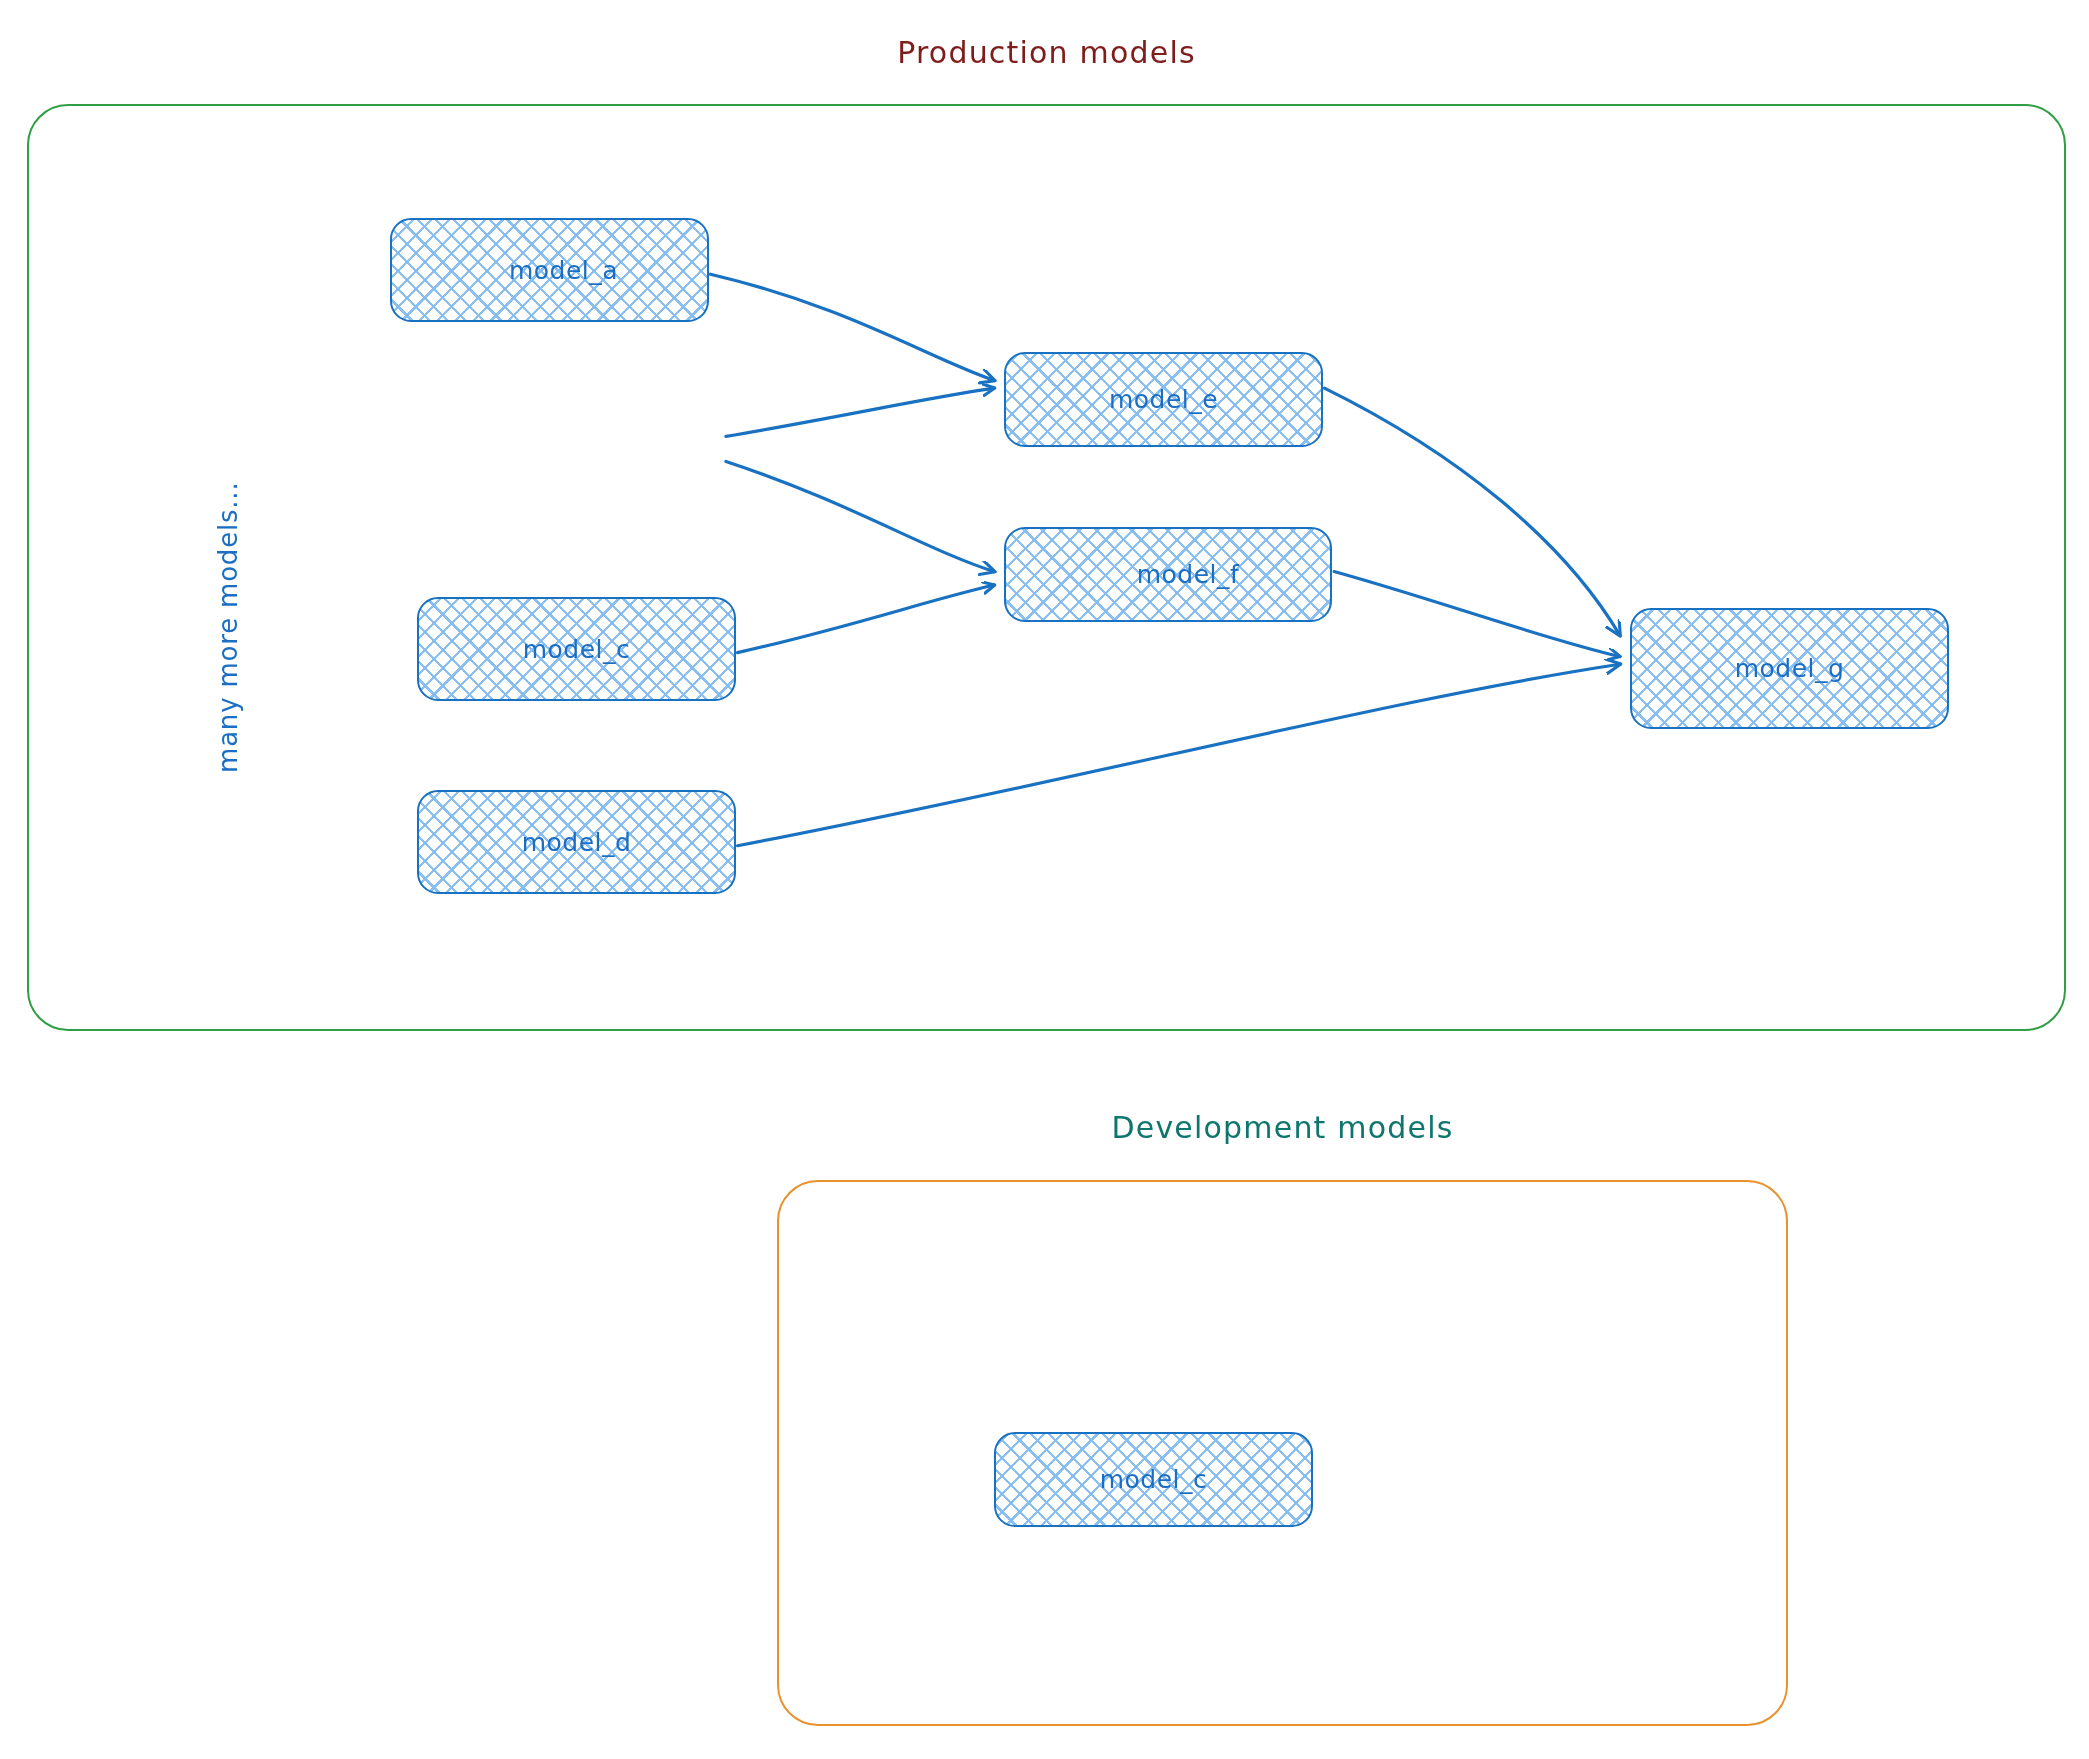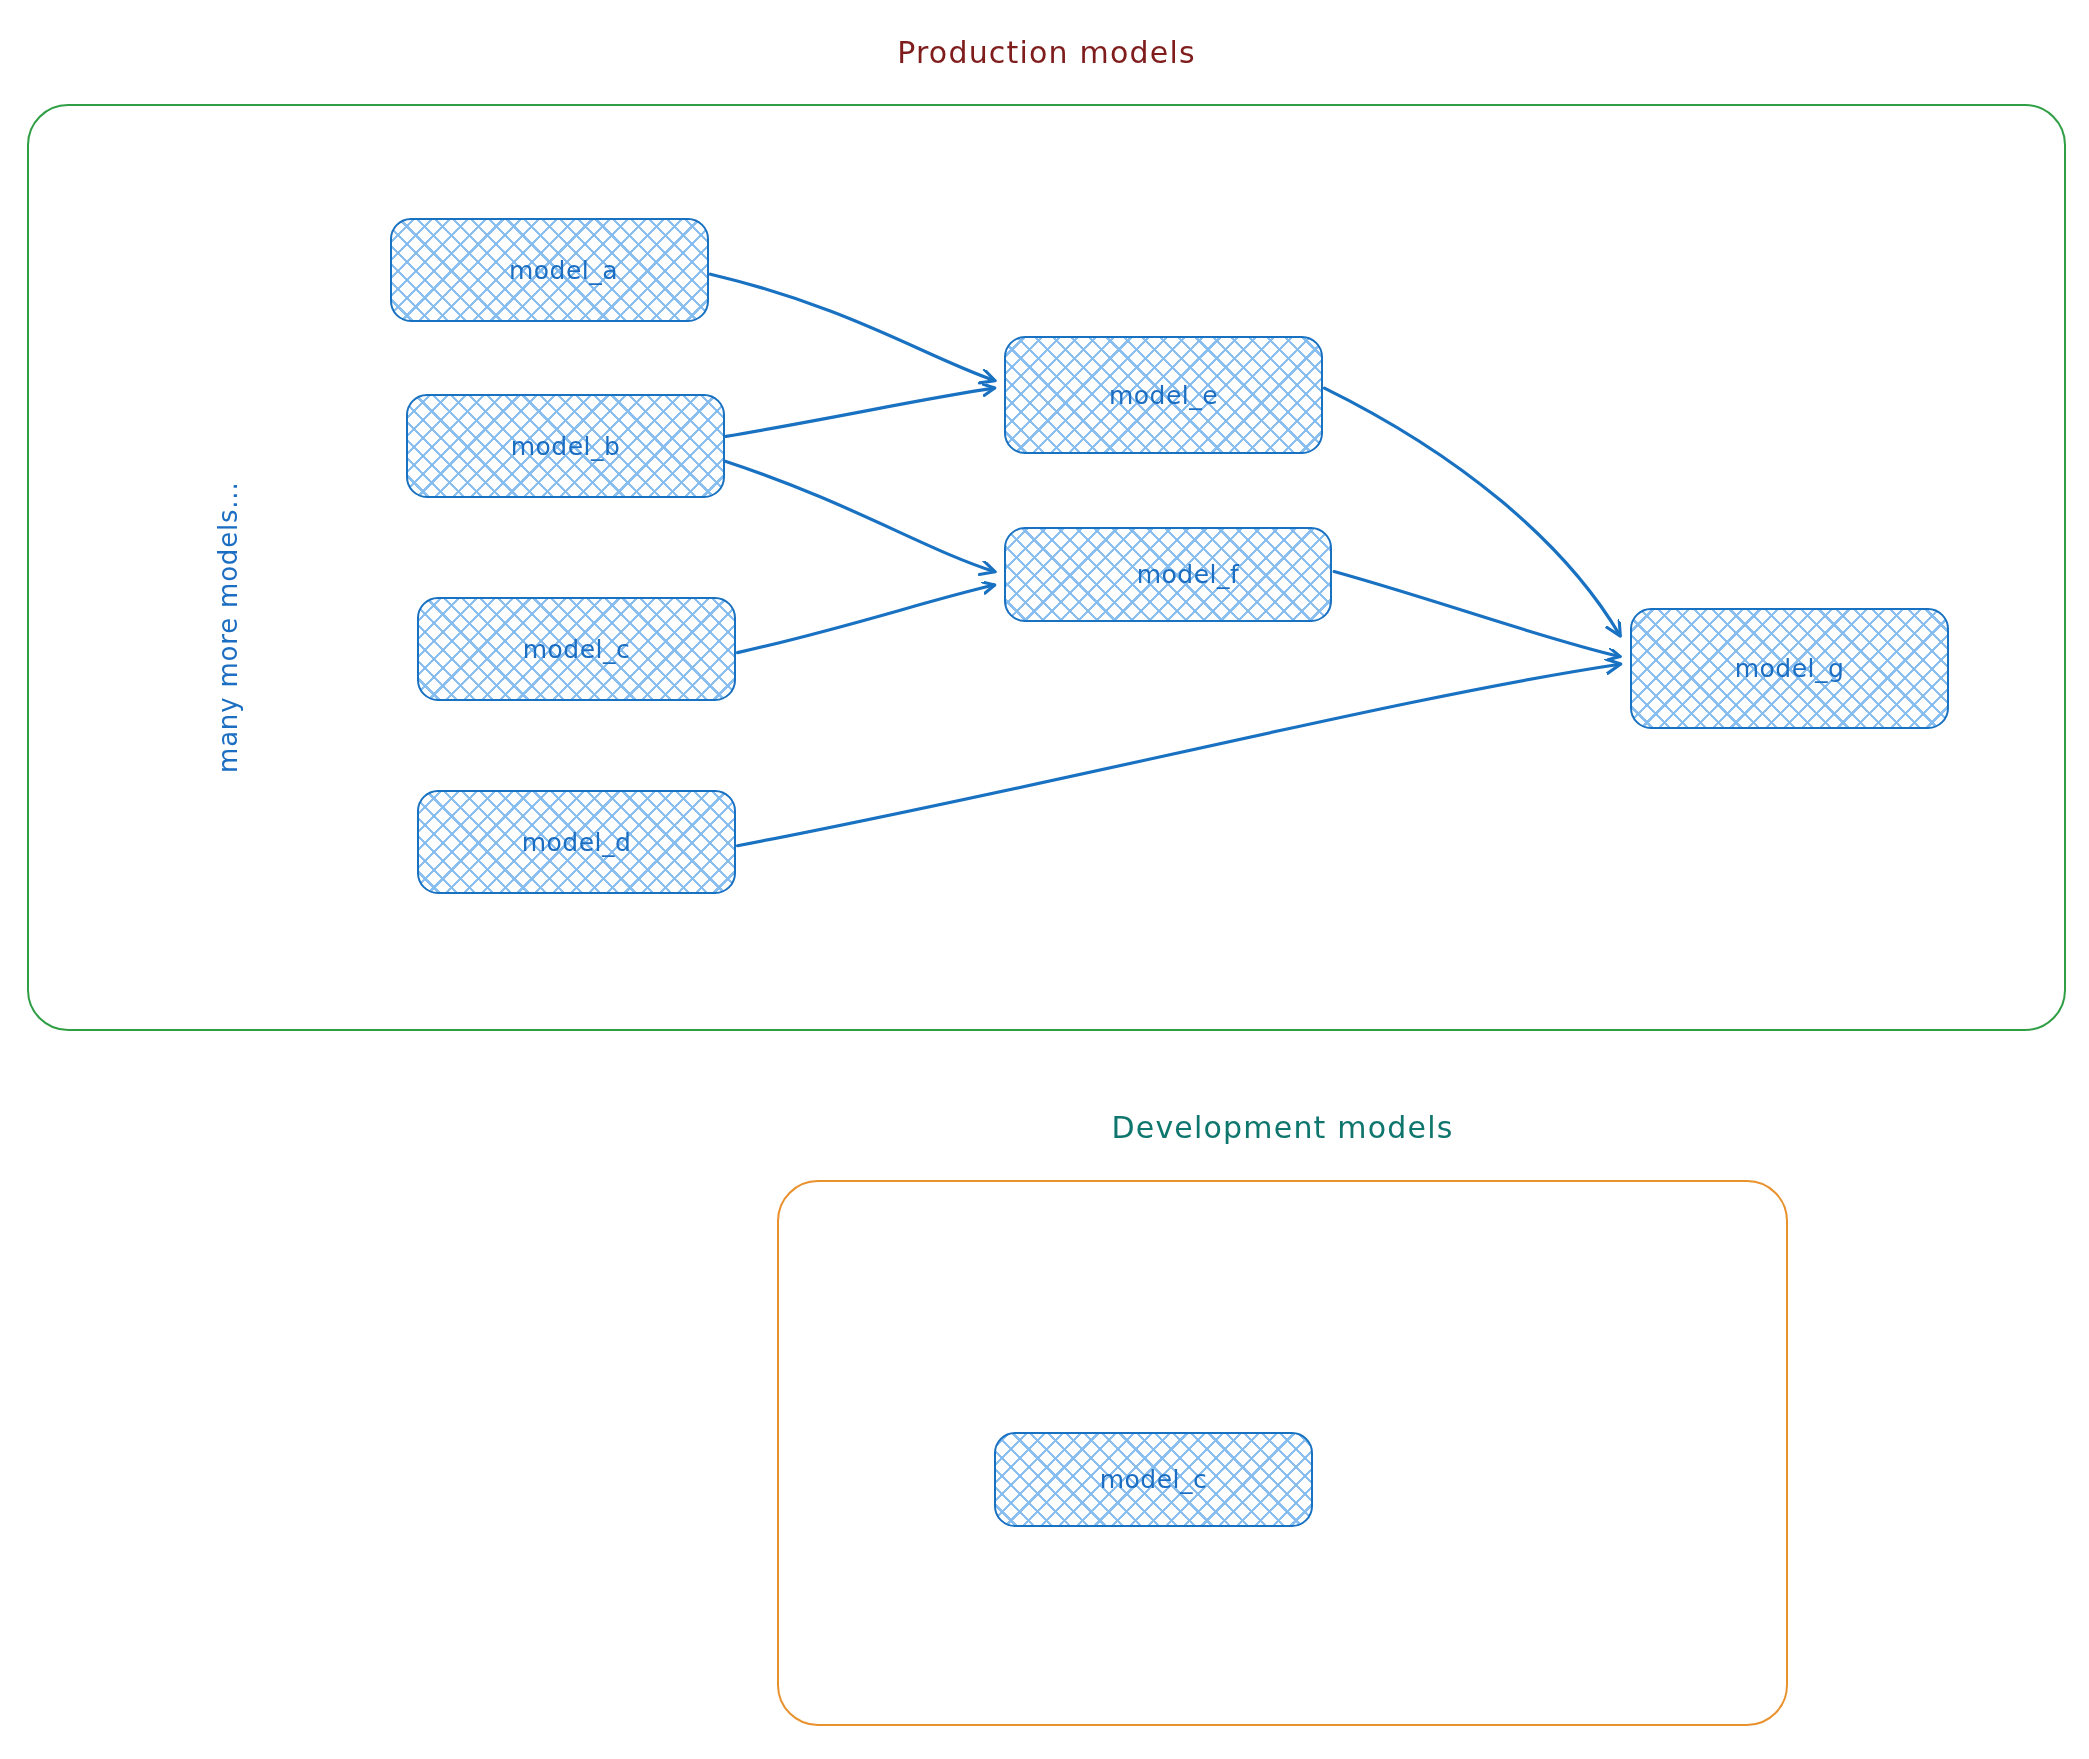--- a/index.html
+++ b/index.html
@@ -132,33 +132,30 @@
       <path d="M 764 876 C 1100 812, 1450 722, 1678 688" marker-end="url(#ah2)"></path>
     </g>
   </svg>
 
   <div class="side-note" style="left:243px; top:743px;">many more models...</div>
 
   <div class="node" style="left:390px; top:218px; width:319px; height:104px;padding-left:28px;">
     <span class="node-label">model_a</span>
   </div>
 
-  <div class="node" style="left:406px; top:394px; width:319px; height:104px;">
-    <span class="node-label">model_b</span>
-  </div>
 
   <div class="node" style="left:417px; top:597px; width:319px; height:104px;">
     <span class="node-label">model_c</span>
   </div>
 
   <div class="node" style="left:417px; top:790px; width:319px; height:104px;">
     <span class="node-label">model_d</span>
   </div>
 
-  <div class="node" style="left:1004px; top:336px; width:319px; height:118px;">
+  <div class="node" style="left:1004px; top:352px; width:319px; height:95px;">
     <span class="node-label">model_e</span>
   </div>
 
   <div class="node" style="left:1004px; top:527px; width:328px; height:95px;padding-left:40px;">
     <span class="node-label">model_f</span>
   </div>
 
   <div class="node" style="left:1630px; top:608px; width:319px; height:121px;">
     <span class="node-label">model_g</span>
   </div>

